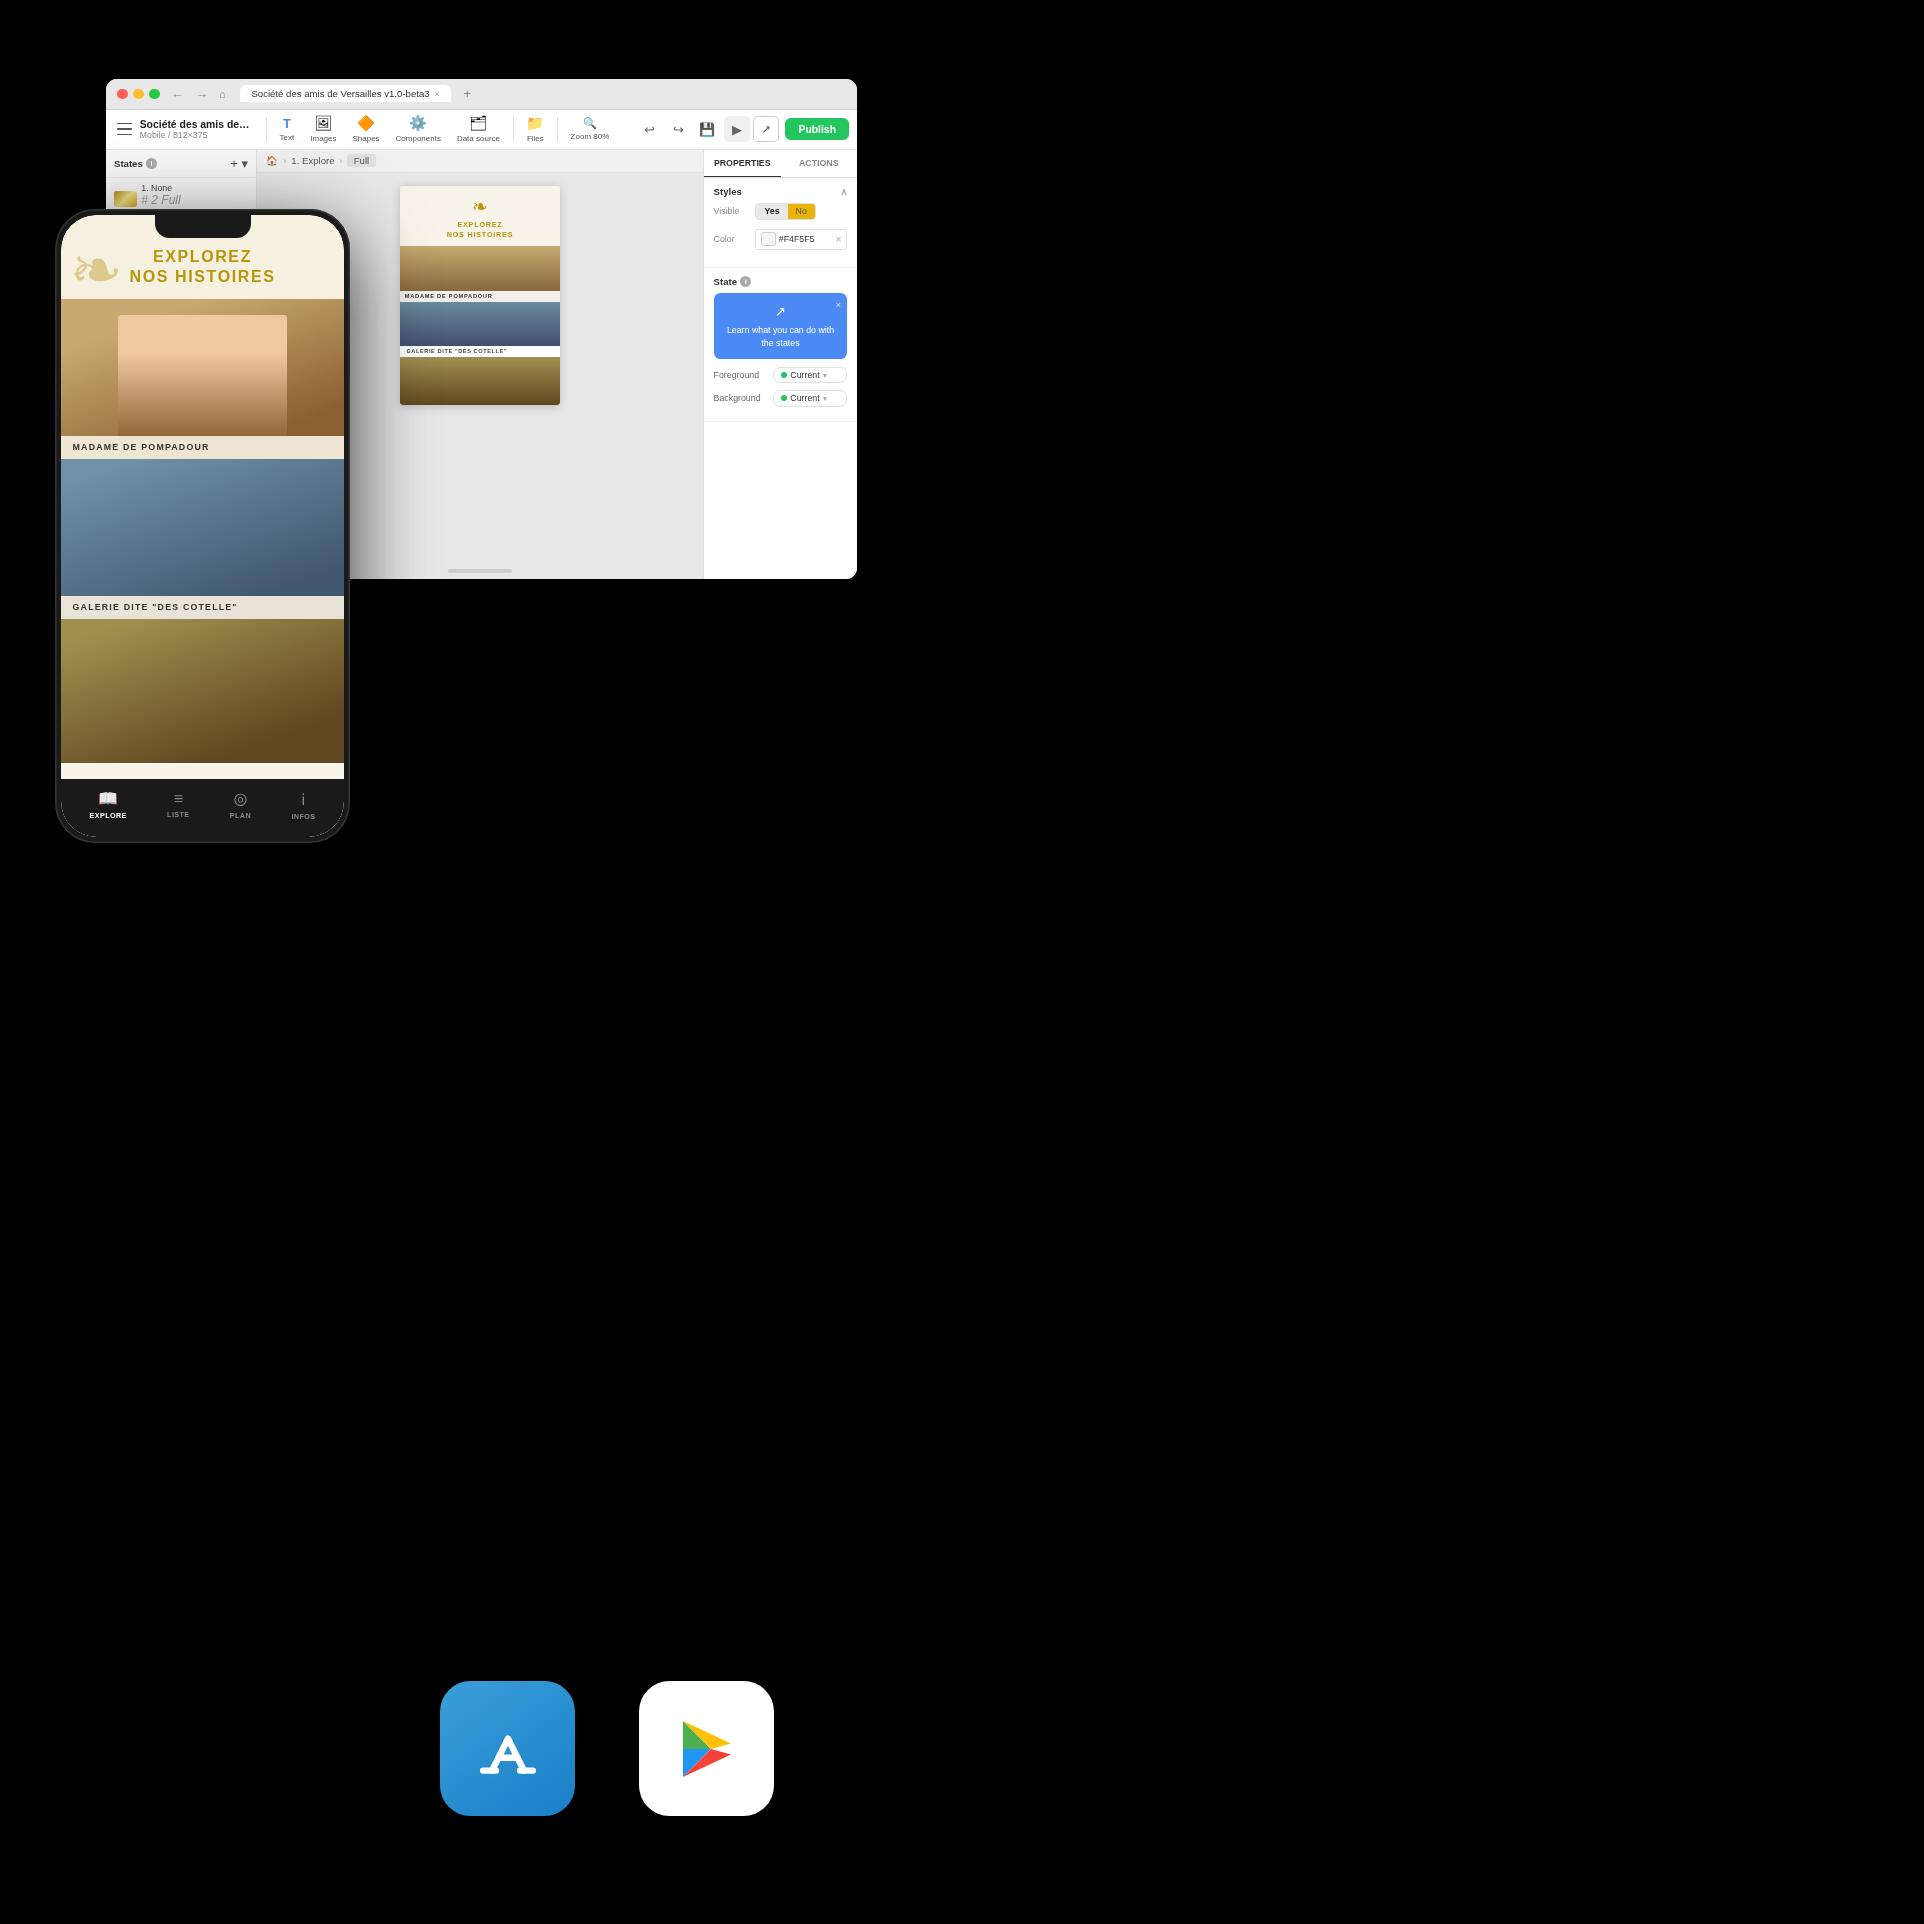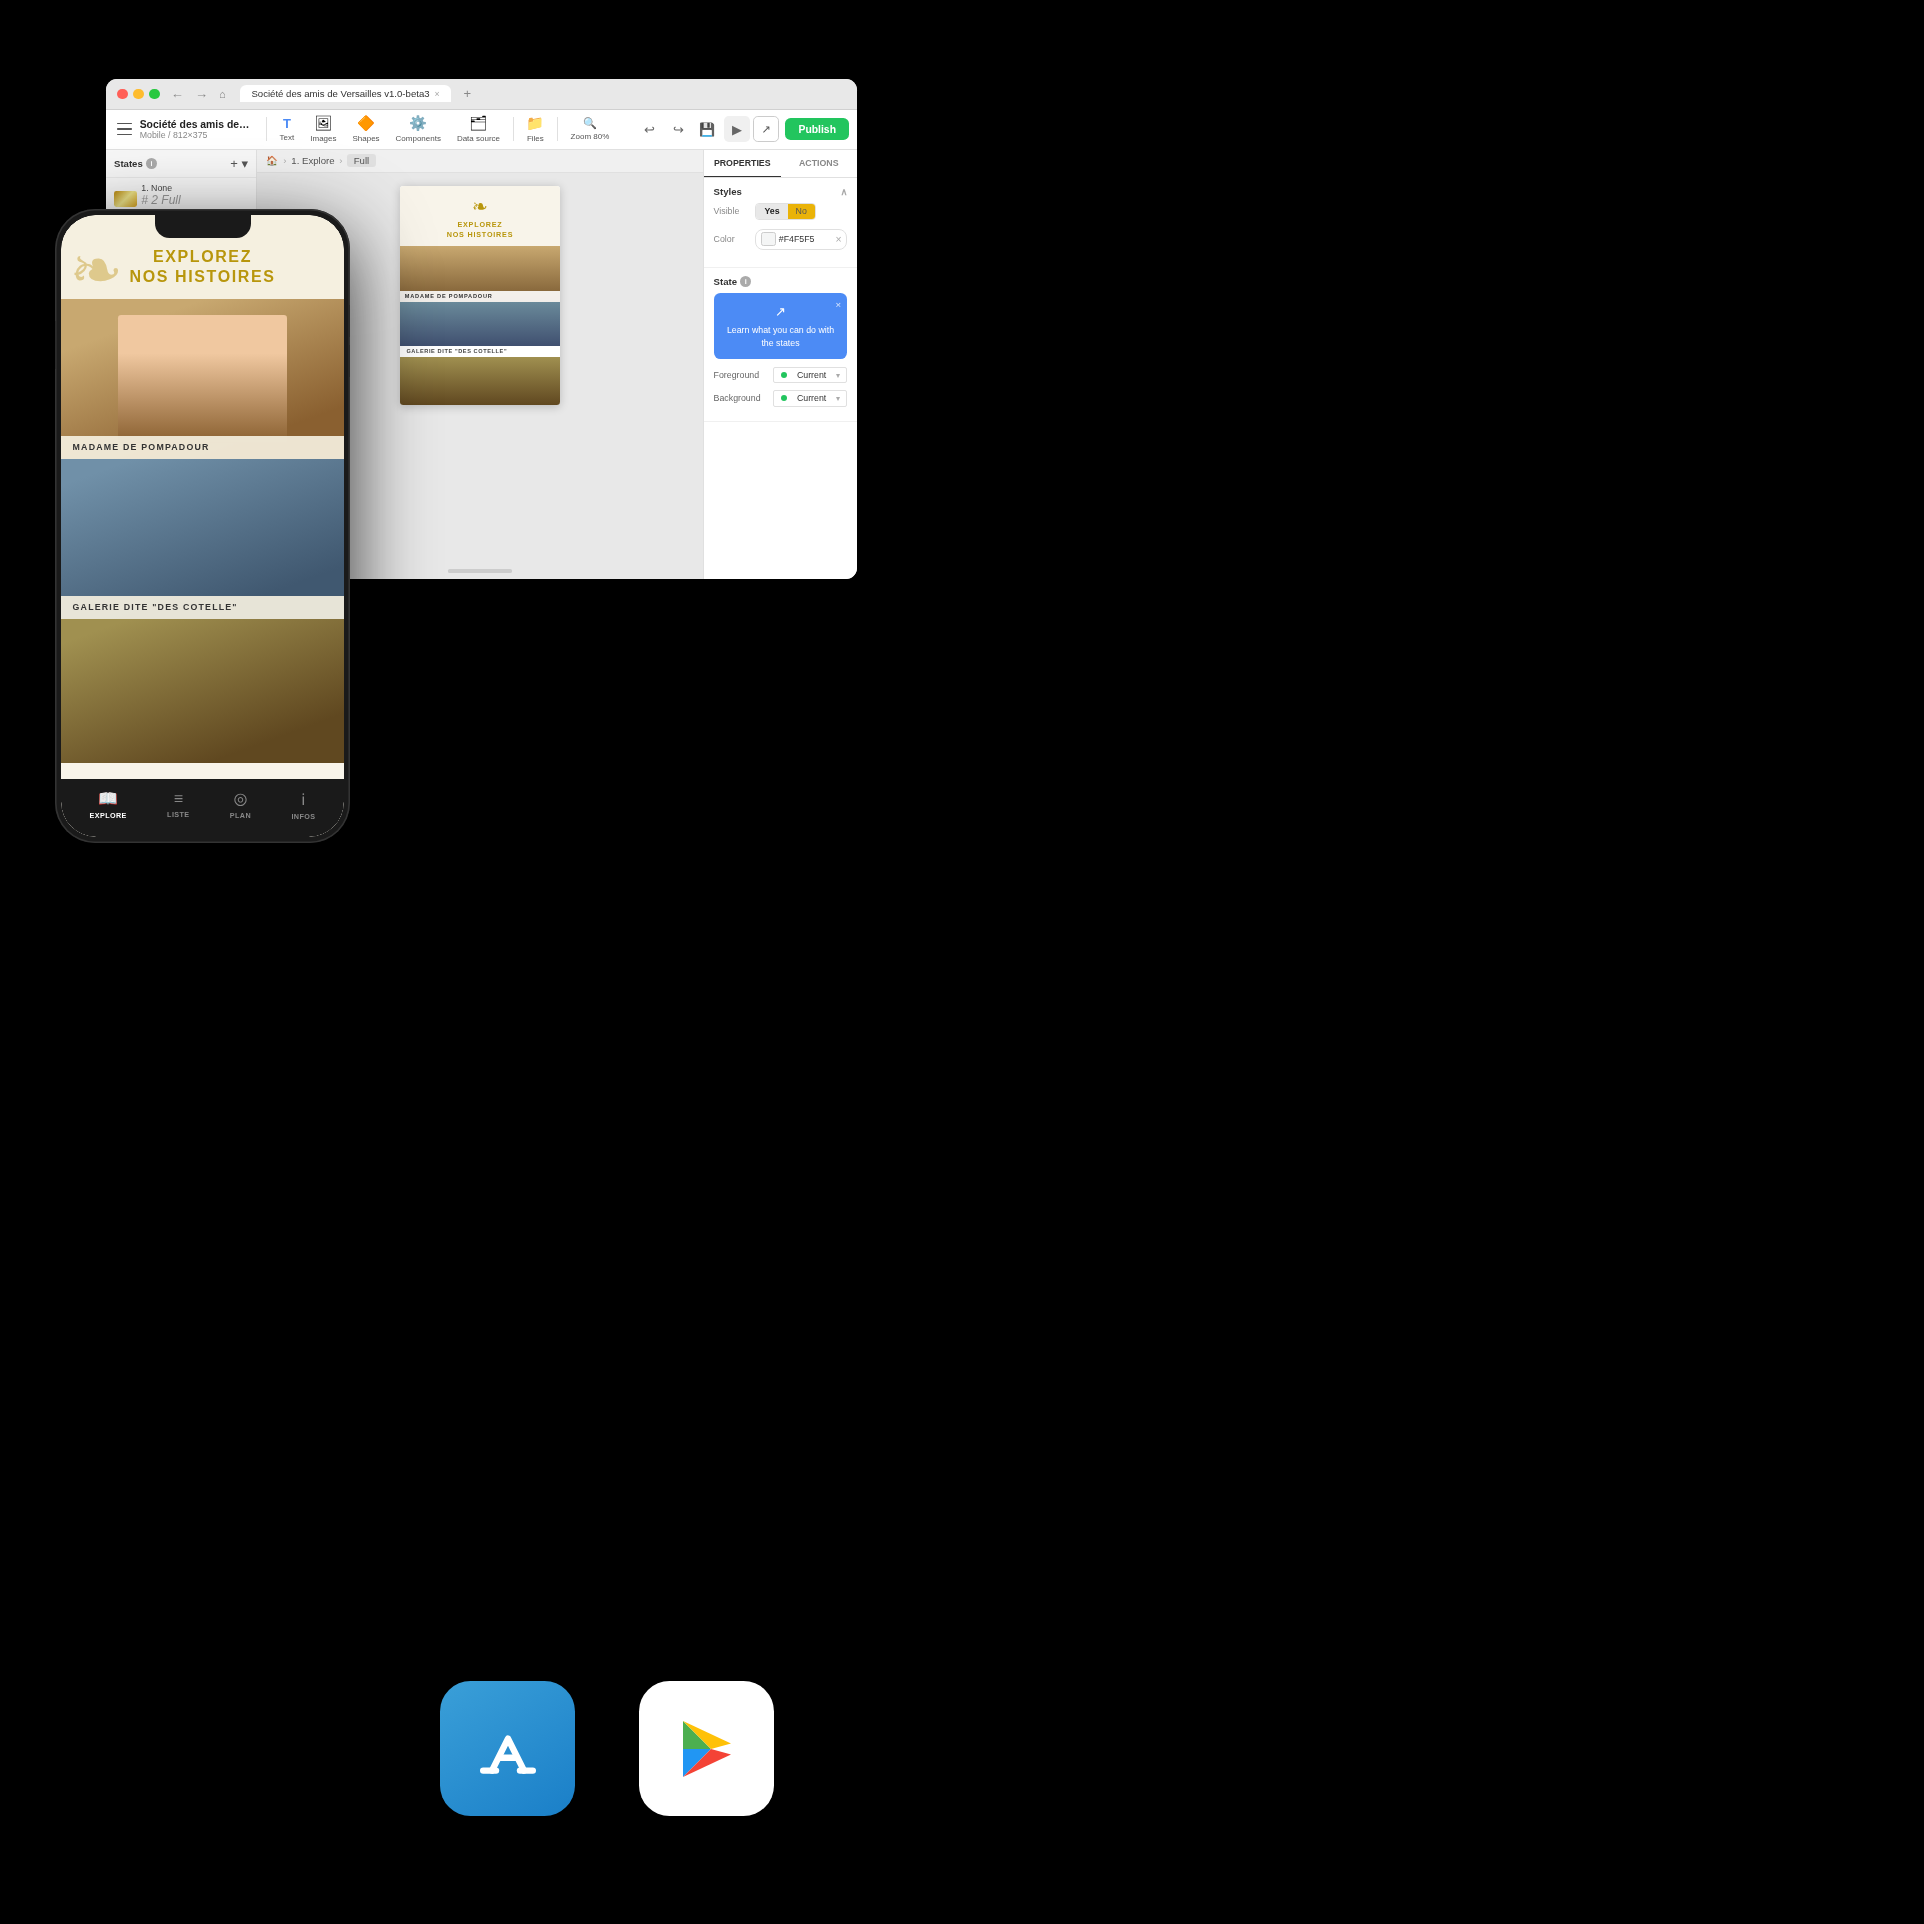--- a/index.html
+++ b/index.html
@@ -405,21 +405,21 @@
     }
     .color-clear {
       color: #aaa;
       font-size: 10.4px;
       cursor: pointer;
     }
     .prop-input-box {
       display: flex;
       align-items: center;
       border: 0.8px solid #e0e0e0;
-      border-radius: 8px;
+      border-radius: 2px;
       padding: 2.4px 4.8px;
       flex: 1;
       gap: 3.2px;
     }
 
     
     .state-tooltip {
       background: #4c8bf5;
       color: #fff;
       border-radius: 6.4px;
@@ -451,28 +451,27 @@
     .state-prop-label {
       font-size: 8.8px;
       color: #666;
       width: 55px;
       flex-shrink: 0;
     }
     .state-select {
       display: flex;
       align-items: center;
       border: 0.8px solid #e0e0e0;
-      border-radius: 2px;
+      border-radius: 7px;
       padding: 2.4px 6.4px;
       font-size: 8.8px;
       color: #333;
       flex: 1;
       gap: 3.2px;
       cursor: pointer;
-      justify-content: space-between;
     }
     .state-select-dot {
       width: 6.4px; height: 6.4px;
       border-radius: 50%;
       background: #22c55e;
       flex-shrink: 0;
     }
     .state-select-chevron { color: #aaa; font-size: 8px; }
 
     

